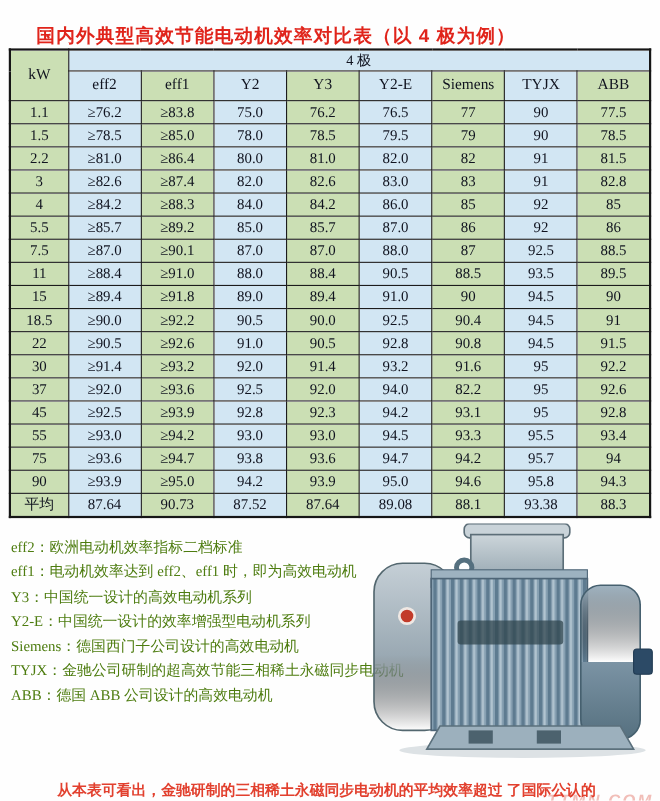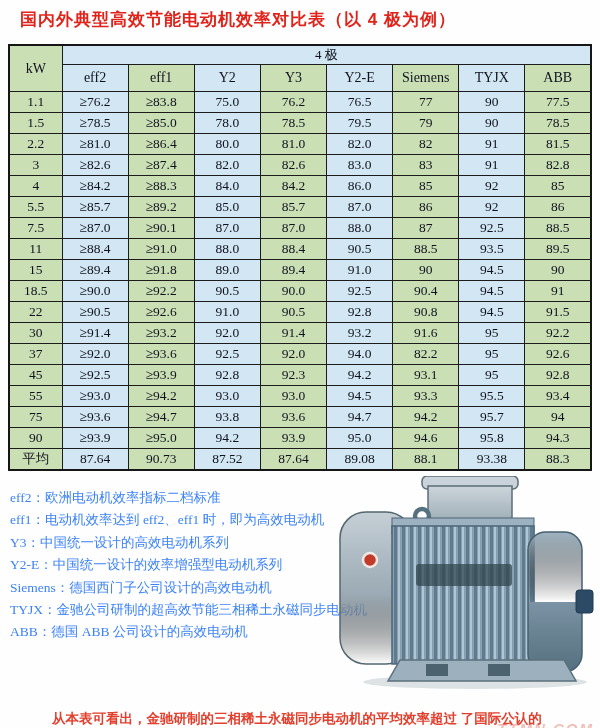--- a/index.html
+++ b/index.html
@@ -2,21 +2,21 @@
 <html><head>
 <meta charset="utf-8">
 <style>
   html,body{margin:0;padding:0;}
   .page{
     position:relative; width:600px; height:728px;
     background:#fefefe; overflow:hidden;
     font-family:"Liberation Serif", serif;
   }
   .title{
-    position:absolute; top:8px; left:0; width:476px; margin:0;
+    position:absolute; top:8px; left:0; width:476px; margin:13px;
     text-align:center; font-family:"Liberation Sans", sans-serif;
     font-size:17px; font-weight:bold; color:#e0241b; letter-spacing:1px;
   }
   table.eff-table{
     position:absolute; left:8px; top:44px; width:584px;
     border-collapse:collapse; table-layout:fixed;
     border:2px solid #161616;
     font-family:"Liberation Serif", serif;
   }
   .eff-table th, .eff-table td{
@@ -25,21 +25,21 @@
   }
   .eff-table thead tr.group-row th{ height:15px; font-size:13px; }
   .eff-table thead tr.cols-row th{ height:26px; font-size:14px; }
   .eff-table tbody td{ height:20px; font-size:13.5px; }
   .cg{ background:#cbdfb4; }
   .cb{ background:#d2e6f3; }
   .red-text{ color:#c43a2c; }
   .notes{
     position:absolute; left:10px; top:487px; margin:0; padding:0;
     list-style:none; width:420px;
-    font-size:13.5px; color:#3b82f6; line-height:22.4px;
+    font-size:13.5px; color:#4d7c0f; line-height:22.4px;
     font-family:"Liberation Serif", serif;
   }
   .motor{
     position:absolute; left:330px; top:476px; width:264px; height:214px; z-index:2;
   }
   .conclusion{
     position:absolute; left:0; top:685px; width:600px; z-index:1;
     font-family:"Liberation Sans", sans-serif; font-weight:bold;
     font-size:13.5px; color:#e2402e; line-height:20px;
   }

